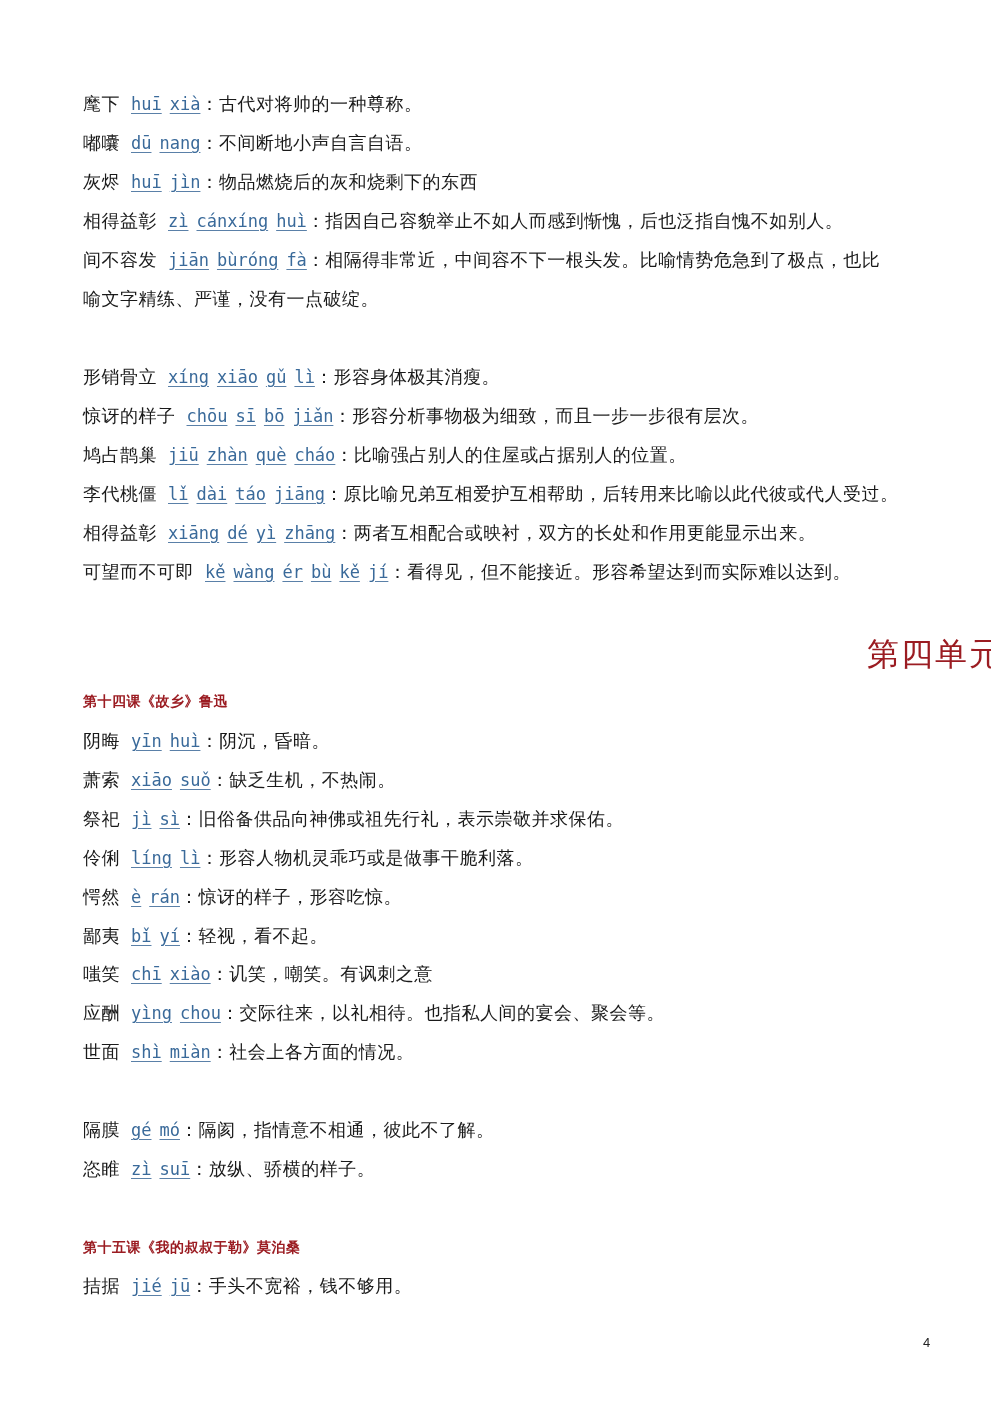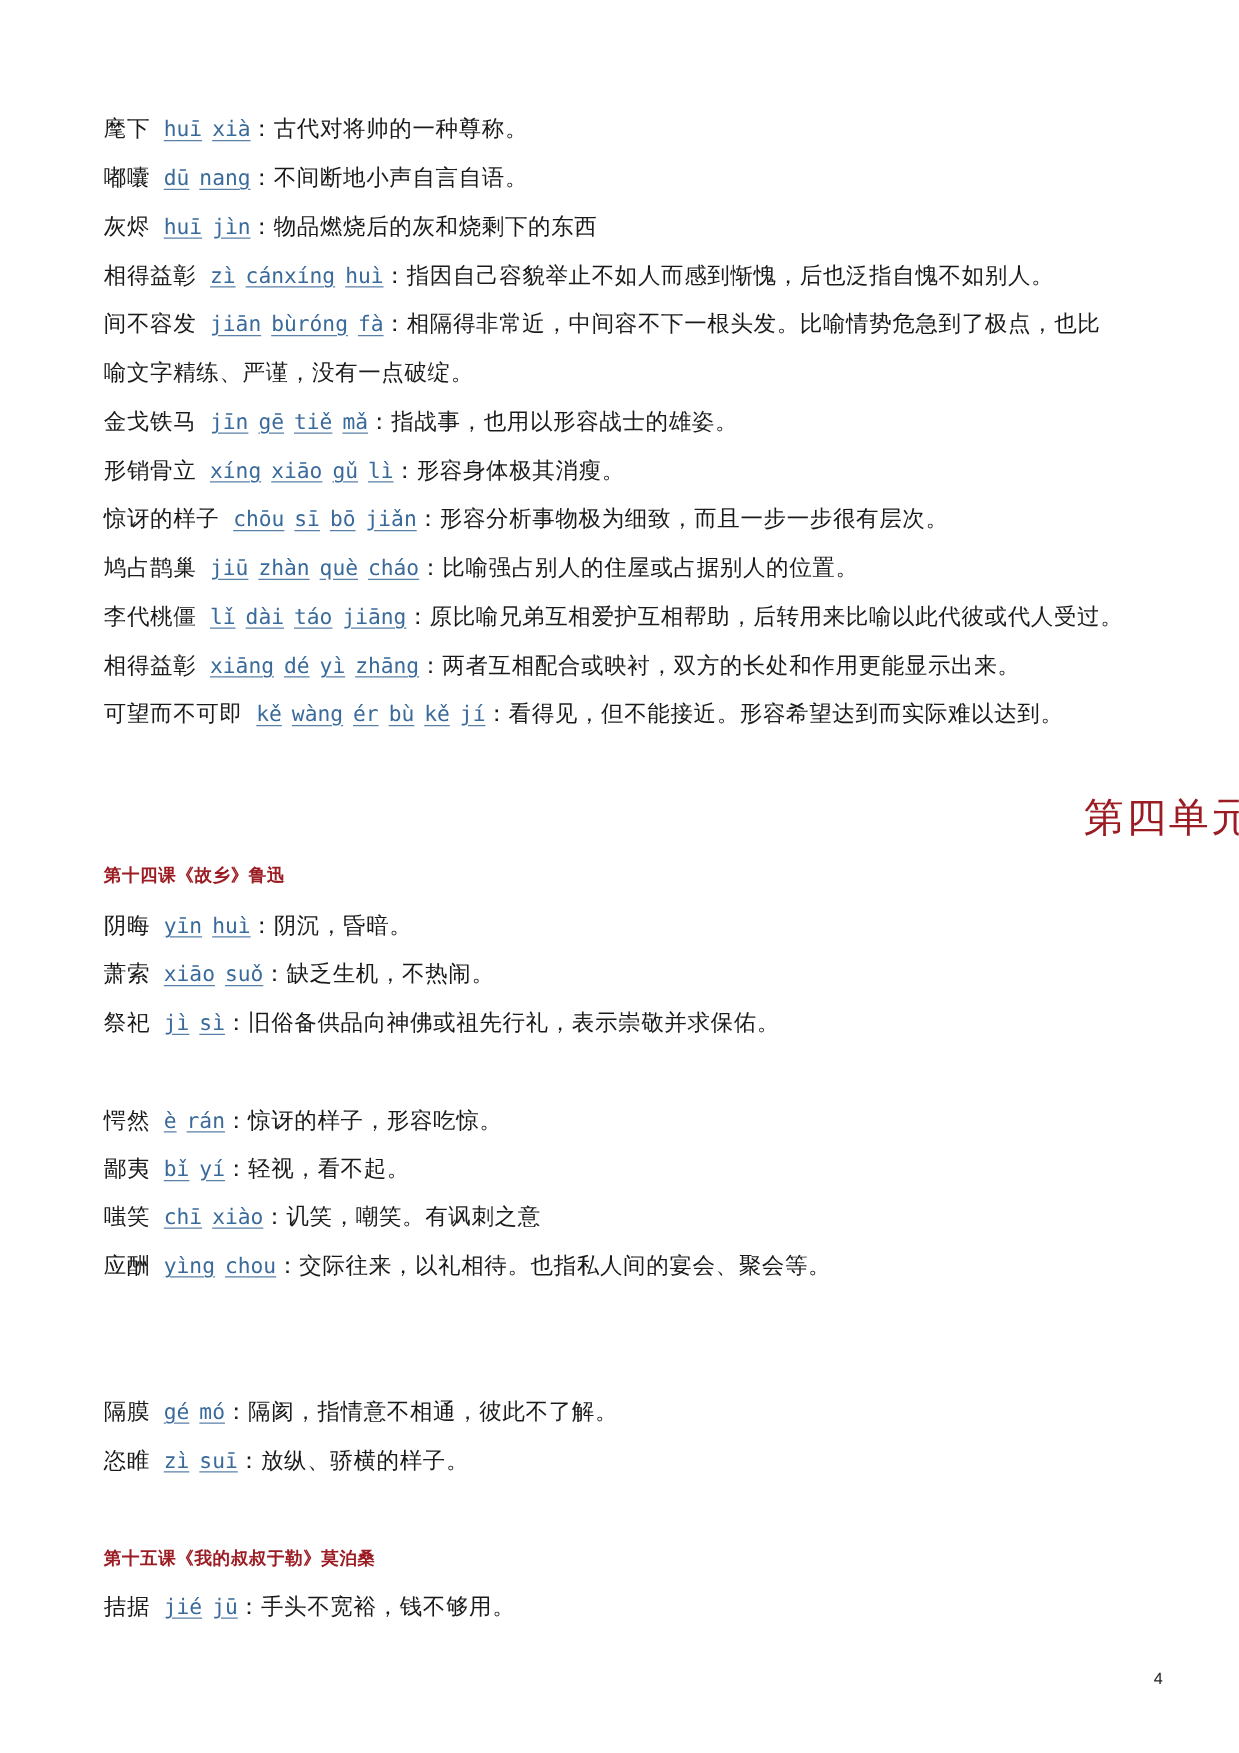--- a/index.html
+++ b/index.html
@@ -33,23 +33,20 @@
   <div class="line" style="top:170px">
     <span class="term">灰烬</span><span class="py first">huī</span><span class="py">jìn</span><span class="colon">：</span><span class="def">物品燃烧后的灰和烧剩下的东西</span>
   </div>
   <div class="line" style="top:209px">
     <span class="term">相得益彰</span><span class="py first">zì</span><span class="py">cánxíng</span><span class="py">huì</span><span class="colon">：</span><span class="def">指因自己容貌举止不如人而感到惭愧，后也泛指自愧不如别人。</span>
   </div>
   <div class="line" style="top:248px">
     <span class="term">间不容发</span><span class="py first">jiān</span><span class="py">bùróng</span><span class="py">fà</span><span class="colon">：</span><span class="def">相隔得非常近，中间容不下一根头发。比喻情势危急到了极点，也比</span>
   </div>
   <div class="cont" style="top:287px">喻文字精练、严谨，没有一点破绽。</div>
-  <div class="line" style="top:326px">
-    <span class="term">金戈铁马</span><span class="py first">jīn</span><span class="py">gē</span><span class="py">tiě</span><span class="py">mǎ</span><span class="colon">：</span><span class="def">指战事，也用以形容战士的雄姿。</span>
-  </div>
   <div class="line" style="top:365px">
     <span class="term">形销骨立</span><span class="py first">xíng</span><span class="py">xiāo</span><span class="py">gǔ</span><span class="py">lì</span><span class="colon">：</span><span class="def">形容身体极其消瘦。</span>
   </div>
   <div class="line" style="top:404px">
     <span class="term">惊讶的样子</span><span class="py first">chōu</span><span class="py">sī</span><span class="py">bō</span><span class="py">jiǎn</span><span class="colon">：</span><span class="def">形容分析事物极为细致，而且一步一步很有层次。</span>
   </div>
   <div class="line" style="top:443px">
     <span class="term">鸠占鹊巢</span><span class="py first">jiū</span><span class="py">zhàn</span><span class="py">què</span><span class="py">cháo</span><span class="colon">：</span><span class="def">比喻强占别人的住屋或占据别人的位置。</span>
   </div>
   <div class="line" style="top:482px">
@@ -68,31 +65,37 @@
 
   <div class="line" style="top:729px">
     <span class="term">阴晦</span><span class="py first">yīn</span><span class="py">huì</span><span class="colon">：</span><span class="def">阴沉，昏暗。</span>
   </div>
   <div class="line" style="top:768px">
     <span class="term">萧索</span><span class="py first">xiāo</span><span class="py">suǒ</span><span class="colon">：</span><span class="def">缺乏生机，不热闹。</span>
   </div>
   <div class="line" style="top:807px">
     <span class="term">祭祀</span><span class="py first">jì</span><span class="py">sì</span><span class="colon">：</span><span class="def">旧俗备供品向神佛或祖先行礼，表示崇敬并求保佑。</span>
   </div>
+  <div class="line" style="top:846px">
+    <span class="term">伶俐</span><span class="py first">líng</span><span class="py">lì</span><span class="colon">：</span><span class="def">形容人物机灵乖巧或是做事干脆利落。</span>
+  </div>
   <div class="line" style="top:924px">
     <span class="term">鄙夷</span><span class="py first">bǐ</span><span class="py">yí</span><span class="colon">：</span><span class="def">轻视，看不起。</span>
   </div>
   <div class="line" style="top:885px">
     <span class="term">愕然</span><span class="py first">è</span><span class="py">rán</span><span class="colon">：</span><span class="def">惊讶的样子，形容吃惊。</span>
   </div>
   <div class="line" style="top:962px">
     <span class="term">嗤笑</span><span class="py first">chī</span><span class="py">xiào</span><span class="colon">：</span><span class="def">讥笑，嘲笑。有讽刺之意</span>
   </div>
   <div class="line" style="top:1001px">
     <span class="term">应酬</span><span class="py first">yìng</span><span class="py">chou</span><span class="colon">：</span><span class="def">交际往来，以礼相待。也指私人间的宴会、聚会等。</span>
+  </div>
+  <div class="line" style="top:1040px">
+    <span class="term">世面</span><span class="py first">shì</span><span class="py">miàn</span><span class="colon">：</span><span class="def">社会上各方面的情况。</span>
   </div>
   <div class="line" style="top:1118px">
     <span class="term">隔膜</span><span class="py first">gé</span><span class="py">mó</span><span class="colon">：</span><span class="def">隔阂，指情意不相通，彼此不了解。</span>
   </div>
   <div class="line" style="top:1157px">
     <span class="term">恣睢</span><span class="py first">zì</span><span class="py">suī</span><span class="colon">：</span><span class="def">放纵、骄横的样子。</span>
   </div>
 
   <div class="lesson" style="top:1235px">第十五课《我的叔叔于勒》莫泊桑</div>
   <div class="line" style="top:1274px">

